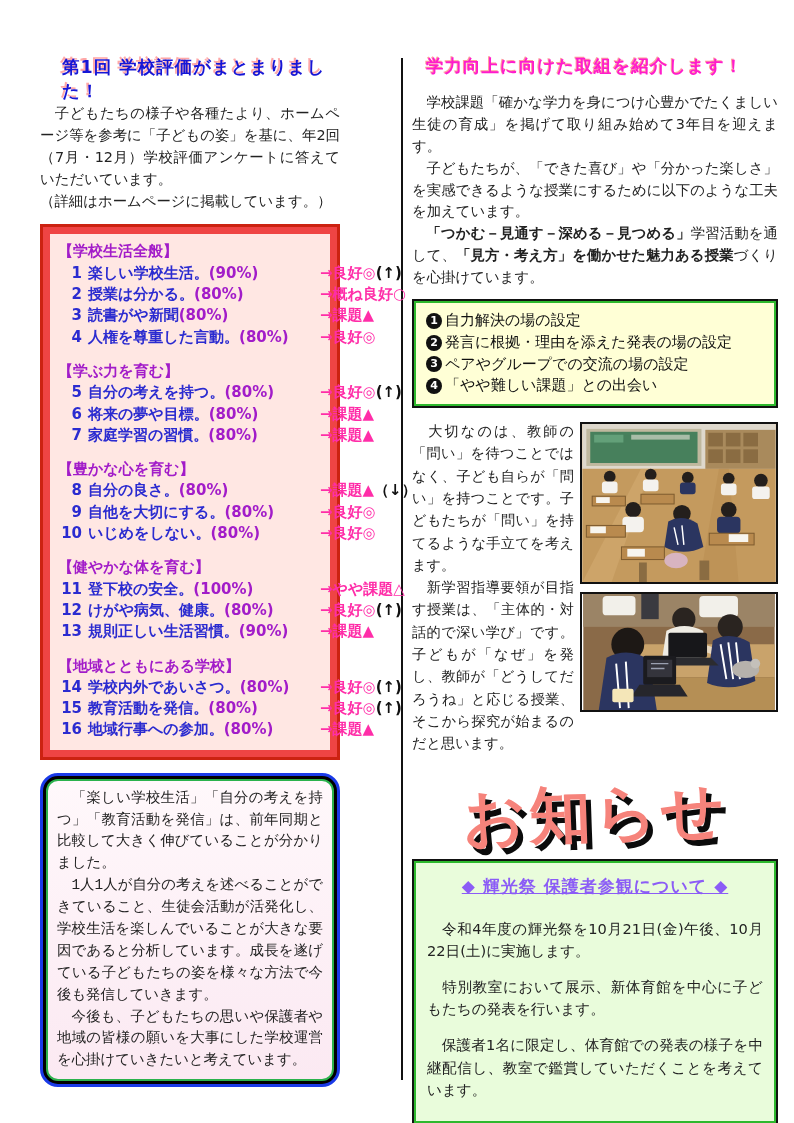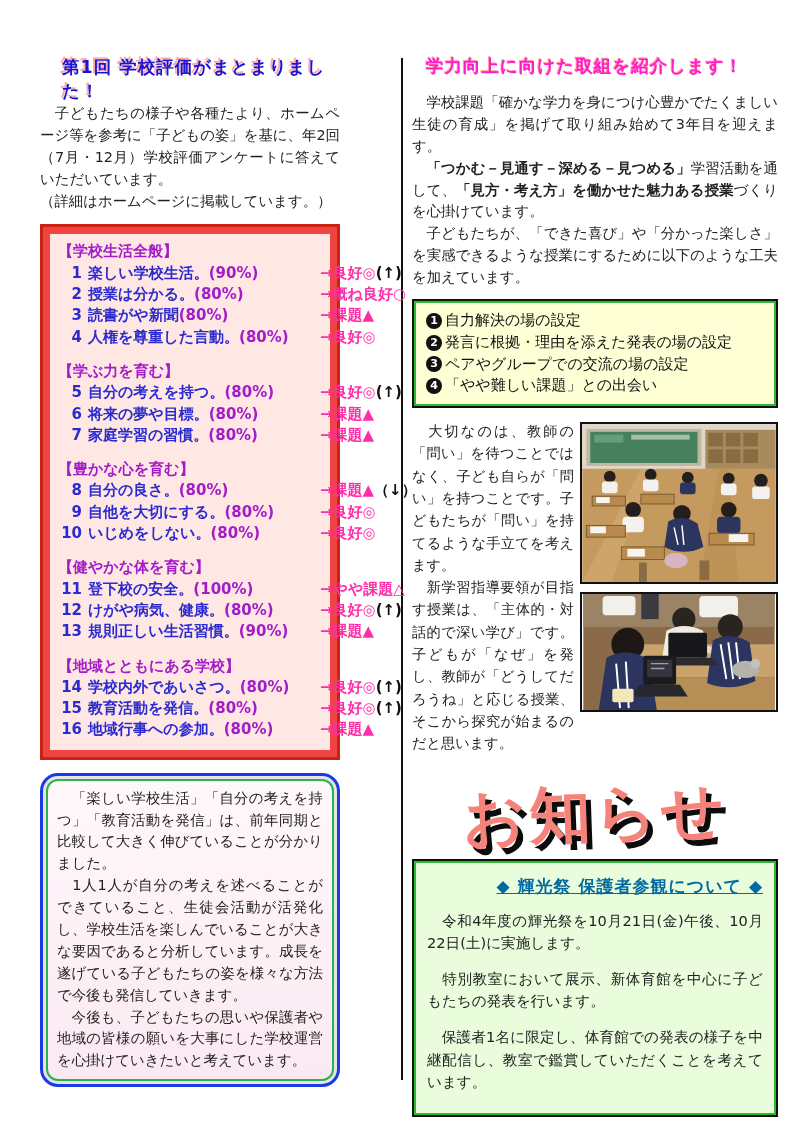--- a/index.html
+++ b/index.html
@@ -39,21 +39,22 @@
   .srow { display:flex; align-items:baseline; font-size:15px; font-weight:bold; line-height:1.42; }
   .sno  { flex:none; width:24px; text-align:right; color:#2b2bd0; margin-right:6px; }
   .stxt { min-width:232px; color:#2b2bd0; white-space:nowrap; }
   .spct { color:#a21cc9; }
   .sres { color:#ff2da8; white-space:nowrap; }
   .strend { color:#111; white-space:nowrap; }
 
   
   .summary-box {
     margin-top:13px; border:3px solid #1a3ae8; border-radius:18px; padding:3px;
-    background:#e5e5e5;
+    background:#000000;
+    font-family:Liberation Mono, monospace;
   }
   .summary-inner {
     border:2px solid #2bb24c; border-radius:12px; padding:7px 9px;
     background:linear-gradient(180deg,#fff8fb 0%,#fbe9f2 100%);
   }
 
   
   .steps-box { margin-top:10px; border:2px solid #111; background:#ffffd6; }
   .steps-inner { border:2px solid #2db82d; padding:7px 10px; }
   .step { display:flex; align-items:center; font-size:15px; line-height:1.45; color:#111; }
@@ -73,22 +74,22 @@
   
   .oshirase {
     margin-top:26px; text-align:center;
     font-size:62px; font-weight:bold; color:#f6837b; letter-spacing:3px;
     text-shadow:5px 6px 0 #0b0b0b; transform:rotate(-2deg);
     line-height:1.1;
   }
   .announce-box { margin-top:10px; border:2px solid #111; background:#e9fcdb; }
   .announce-inner { border:2px solid #2db82d; padding:12px 11px 20px 11px; }
   .announce-title {
-    text-align:right; font-size:17px; font-weight:bold; color:#0369a1;
-    text-decoration:underline; letter-spacing:1px; margin-bottom:12px;
+    text-align:center; font-size:17px; font-weight:bold; color:#8b5cf6;
+    text-decoration:underline; letter-spacing:1px; margin-bottom:20px;
   }
   .announce-inner p.body { margin-top:14px; font-size:14.6px; }
   .announce-inner p.body:first-of-type { margin-top:0; }
 </style>
 </head>
 <body>
 
 <div class="page">
   <div class="col-divider"></div>
 
@@ -226,22 +227,22 @@
         <p class="body">　1人1人が自分の考えを述べることができていること、生徒会活動が活発化し、学校生活を楽しんでいることが大きな要因であると分析しています。成長を遂げている子どもたちの姿を様々な方法で今後も発信していきます。</p>
         <p class="body">　今後も、子どもたちの思いや保護者や地域の皆様の願いを大事にした学校運営を心掛けていきたいと考えています。</p>
       </div>
     </div>
   </div>
 
   <div class="col-right">
     <div class="head-right">学力向上に向けた取組を紹介します！</div>
 
     <p class="body mt14">　学校課題「確かな学力を身につけ心豊かでたくましい生徒の育成」を掲げて取り組み始めて3年目を迎えます。</p>
+    <p class="body">　子どもたちが、「できた喜び」や「分かった楽しさ」を実感できるような授業にするために以下のような工夫を加えています。</p>
     <p class="body"><span>　</span><span class="b">「つかむ－見通す－深める－見つめる」</span><span>学習活動を通して、</span><span class="b">「見方・考え方」を働かせた魅力ある授業</span><span>づくりを心掛けています。</span></p>
-    <p class="body">　子どもたちが、「できた喜び」や「分かった楽しさ」を実感できるような授業にするために以下のような工夫を加えています。</p>
 
     <div class="steps-box">
       <div class="steps-inner">
         <div class="step">
             <span class="stepnum">1</span>
             <span>自力解決の場の設定</span>
           </div>
         <div class="step">
             <span class="stepnum">2</span>
             <span>発言に根拠・理由を添えた発表の場の設定</span>

